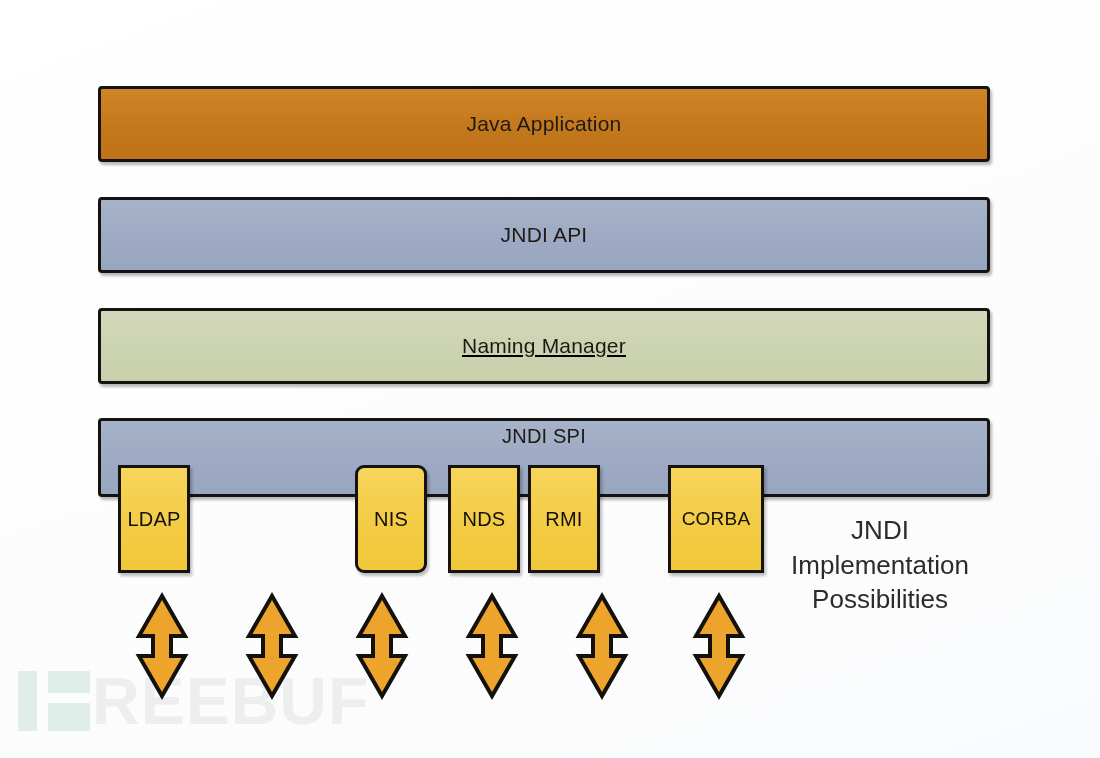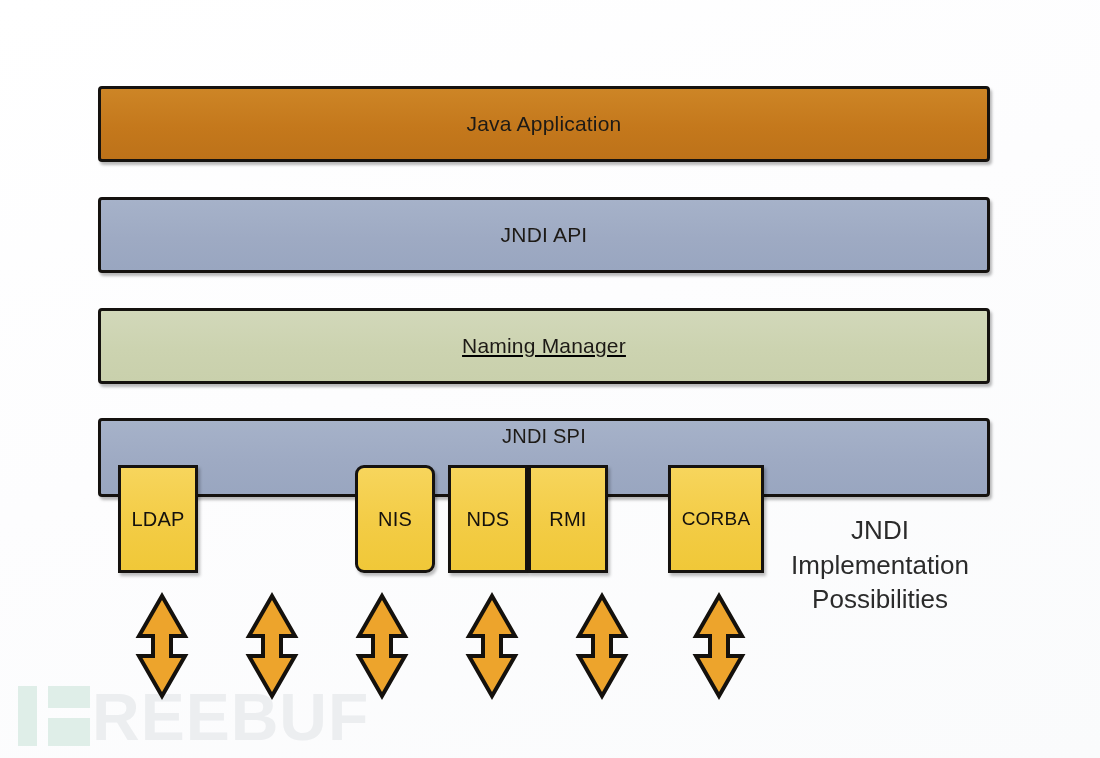--- a/index.html
+++ b/index.html
@@ -16,22 +16,23 @@
     width: 1100px;
     height: 758px;
     background: linear-gradient(160deg, #ffffff 0%, #fdfdfe 45%, #fafbfc 100%);
     overflow: hidden;
   }
 
   
   .watermark {
     position: absolute;
     left: 18px;
-    bottom: 8px;
+    bottom: 24px;
     display: flex;
+    align-items: center;
     gap: 2px;
     pointer-events: none;
     user-select: none;
   }
   .wm-mark {
     position: relative;
     width: 86px;
     height: 64px;
   }
   .wm-bar {
@@ -110,21 +111,21 @@
     background: linear-gradient(180deg, #a6b2c9 0%, #9eaac3 55%, #99a6c0 100%);
   }
   .bar-spi .bar-label {
     font-size: 20px;
   }
 
   
   .provider {
     position: absolute;
     top: 465px;
-    width: 80px;
+    width: 72px;
     height: 108px;
     box-sizing: border-box;
     border: 3px solid #15120f;
     background: linear-gradient(180deg, #f7d55c 0%, #f3cc45 55%, #f0c838 100%);
     display: flex;
     align-items: center;
     justify-content: center;
     box-shadow: 2px 3px 3px rgba(0,0,0,0.26);
   }
   .provider-label {

